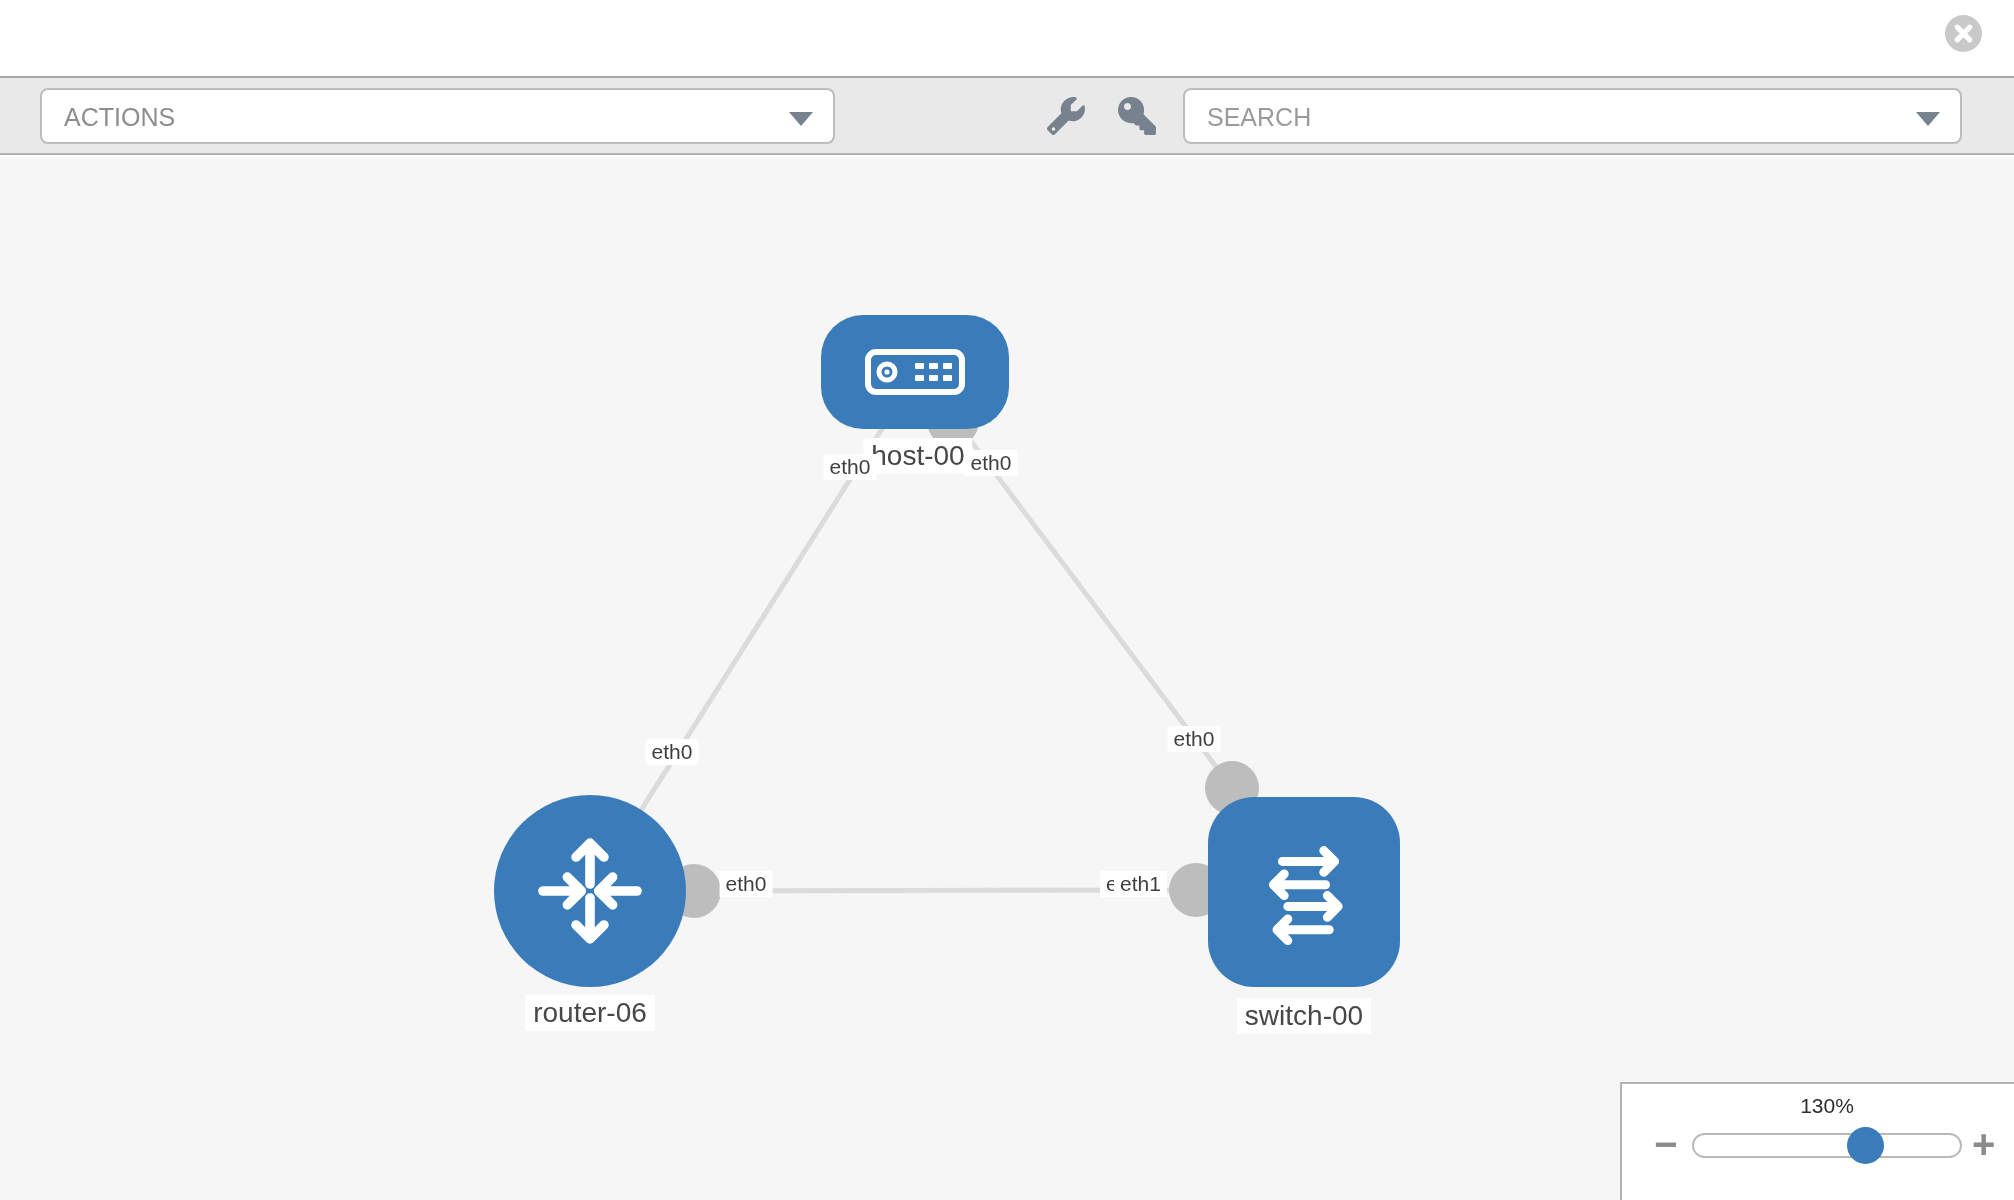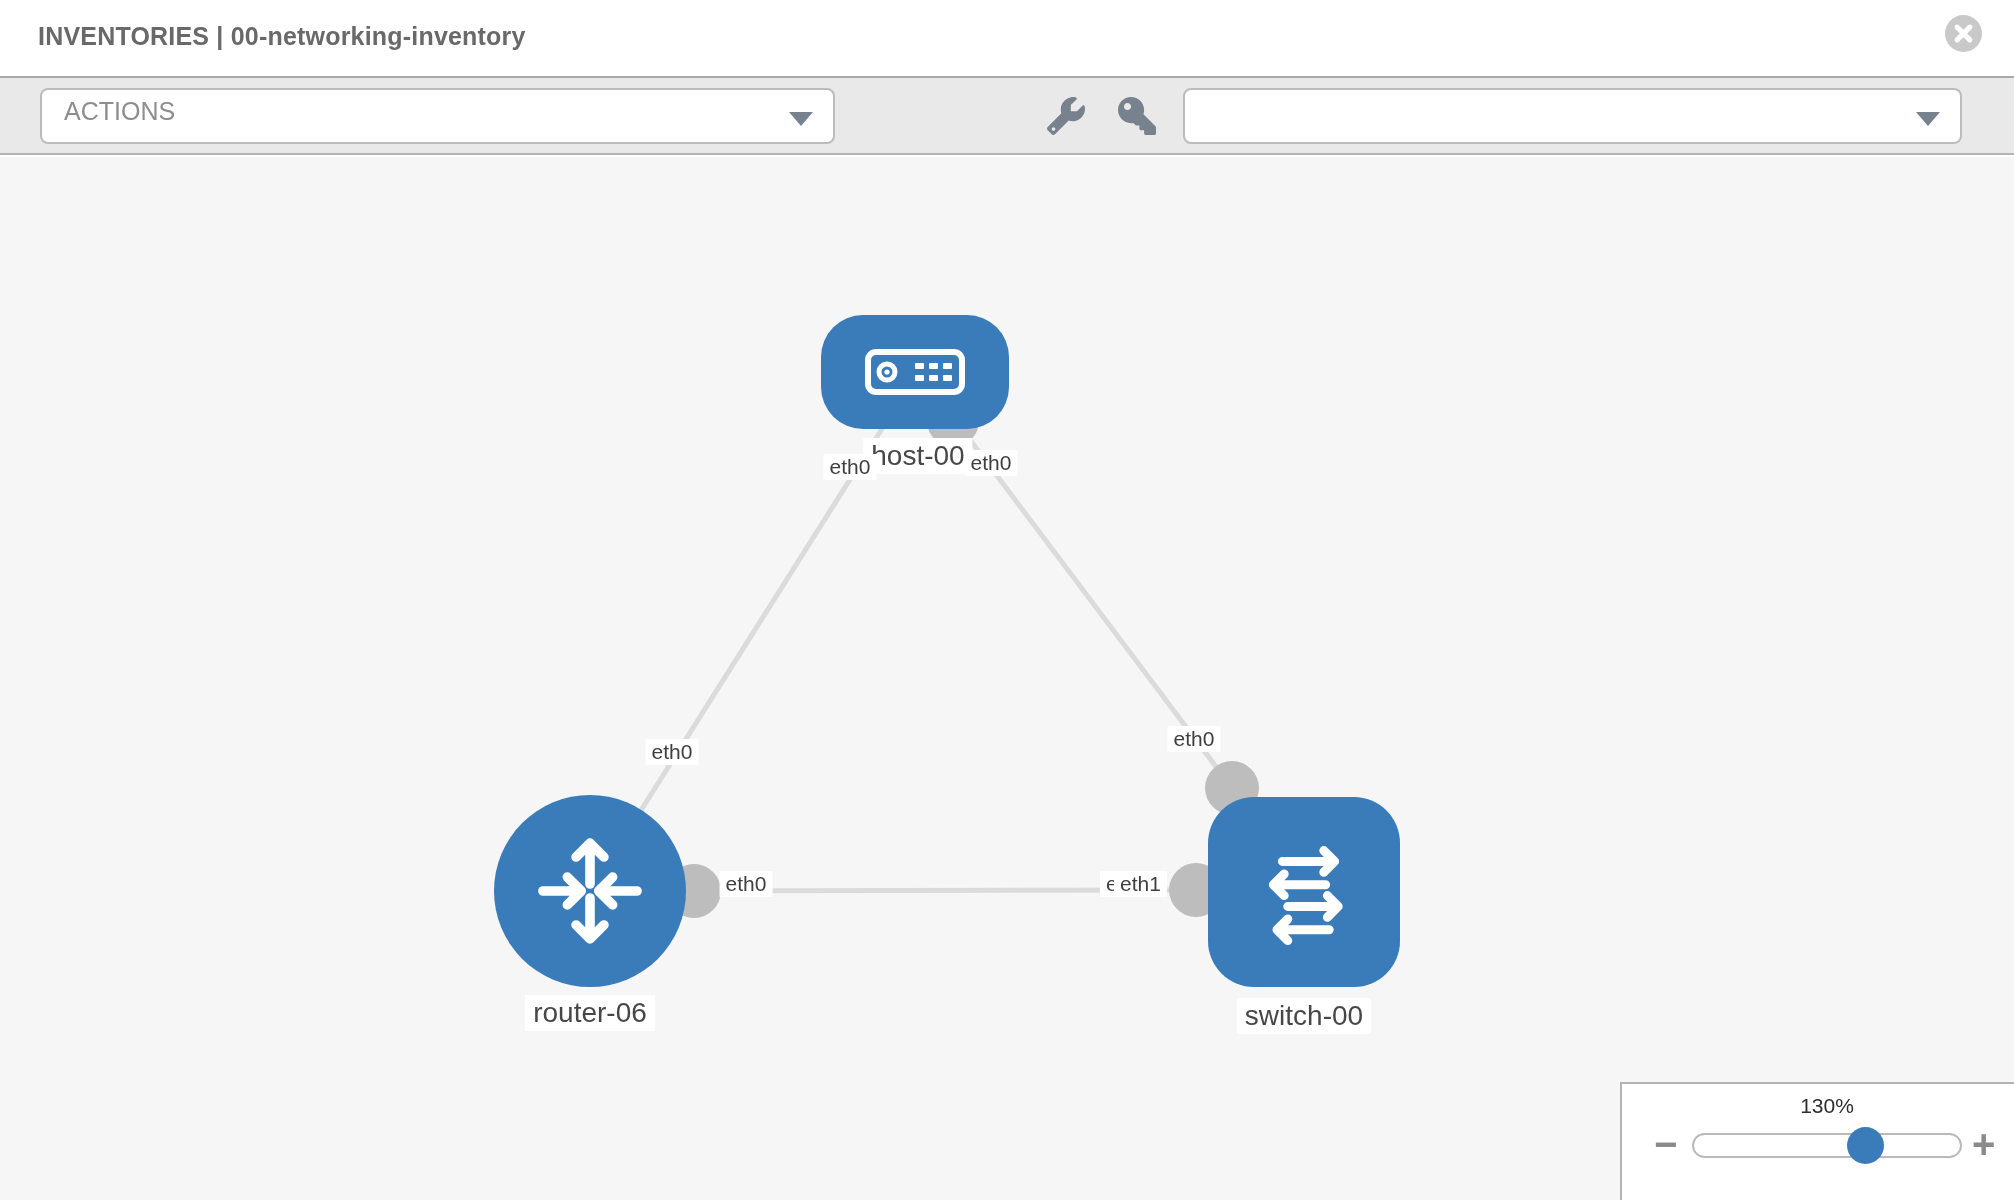--- a/index.html
+++ b/index.html
@@ -13,21 +13,21 @@
            color:#696969; letter-spacing:.2px; }
   .close-btn { position:absolute; right:32px; top:15px; width:37px; height:37px; border:none;
                border-radius:50%; background:#c9c9c9; cursor:pointer; padding:0; }
   .close-btn svg { display:block; margin:auto; }
 
   
   .toolbar { position:absolute; left:0; top:76px; width:100%; height:79px;
              background:#e9e9e9; border-top:2px solid #a9a9a9; border-bottom:2px solid #b3b3b3; }
   .select-box { position:absolute; top:10px; height:56px; background:#fff;
                 border:2px solid #bcbcbc; border-radius:8px; cursor:pointer; }
-  .select-box .sel-label { position:absolute; left:22px; top:7px; font-size:25px; color:#8d8d8d; }
+  .select-box .sel-label { position:absolute; left:22px; top:13px; font-size:25px; color:#8d8d8d; }
   .chev { position:absolute; right:20px; top:22px; width:0; height:0;
           border-left:12px solid transparent; border-right:12px solid transparent;
           border-top:14px solid #78818e; }
   .actions-box { left:40px; width:795px; }
   .search-box  { left:1183px; width:779px; }
   .search-box input { position:absolute; left:22px; top:4px; width:690px; height:46px;
                       border:none; outline:none; font-size:25px; color:#555;
                       font-family:"Liberation Sans", sans-serif; background:transparent; }
   .search-box input::placeholder { color:#9a9a9a; opacity:1; }
   .tool-ico-btn { position:absolute; top:17px; width:42px; height:42px; border:none;
@@ -69,21 +69,20 @@
                 background:#fff; border:2px solid #b9b9b9; border-radius:13px; cursor:pointer; }
   .zoom-thumb { position:absolute; left:225px; top:43px; width:37px; height:37px;
                 border-radius:50%; background:#3a7cba; cursor:grab; }
 </style>
 </head>
 <body>
 
 <div class="app">
 
   <div class="header">
-    <div class="title">INVENTORIES | 00-networking-inventory</div>
     <button class="close-btn">
       <svg width="21" height="21" viewBox="0 0 20 20">
         <path d="M4 4 L16 16 M16 4 L4 16" stroke="#ffffff" stroke-width="5" stroke-linecap="round"></path>
       </svg>
     </button>
   </div>
 
   <div class="toolbar">
     <div class="select-box actions-box">
       <span class="sel-label">ACTIONS</span>
@@ -98,20 +97,21 @@
 
     <button class="tool-ico-btn" style="left:1116px;">
       <svg width="38" height="38" viewBox="0 0 512 512">
         <g transform="translate(512,0) scale(-1,1)">
           <path fill="#78818e" d="M512 176C512 273.2 433.2 352 336 352c-11.2 0-22.2-1.1-32.8-3.1l-24 27A24 24 0 0 1 261.2 384H224v40c0 13.3-10.7 24-24 24h-40v40c0 13.3-10.7 24-24 24H24c-13.3 0-24-10.7-24-24v-78.1c0-6.4 2.5-12.5 7-17l161.8-161.8C163.1 213.8 160 195.3 160 176 160 78.8 238.8 0 336 0 433.5 0 512 78.5 512 176zM336 128c0 26.5 21.5 48 48 48s48-21.5 48-48-21.5-48-48-48-48 21.5-48 48z"></path>
         </g>
       </svg>
     </button>
 
     <div class="select-box search-box">
+      <input type="text" placeholder="SEARCH" style="">
       <span class="chev"></span>
     </div>
   </div>
 
   <div class="canvas">
 
     <svg class="links-svg" width="2014" height="1043">
       <line x1="885" y1="267" x2="590" y2="734" stroke="#dbdbdb" stroke-width="5"></line>
       <line x1="958" y1="267" x2="1232" y2="631" stroke="#dbdbdb" stroke-width="5"></line>
       <line x1="694" y1="734" x2="1196" y2="733" stroke="#dbdbdb" stroke-width="5"></line>

